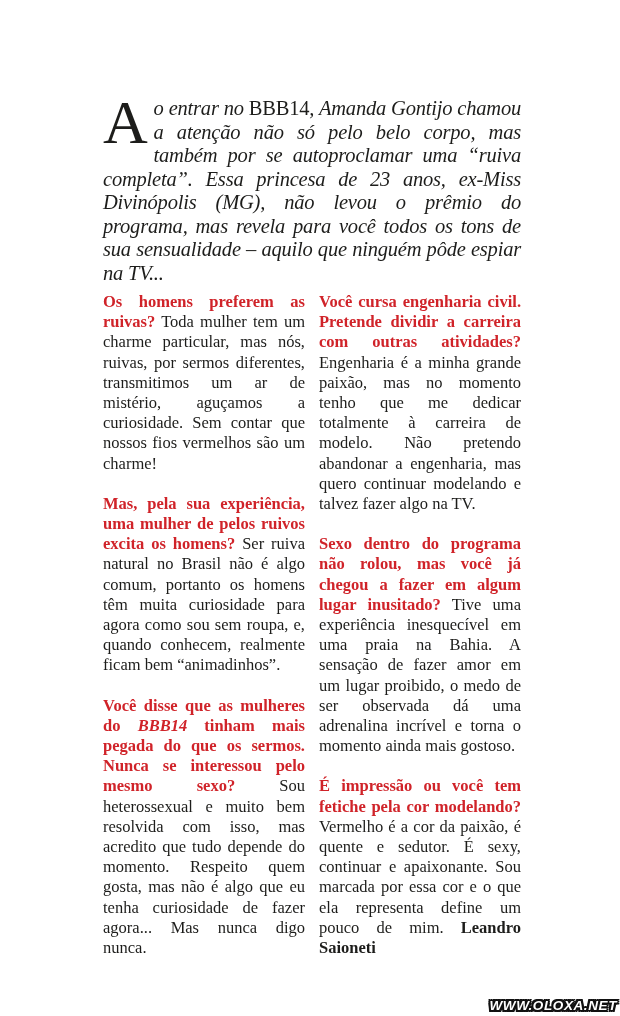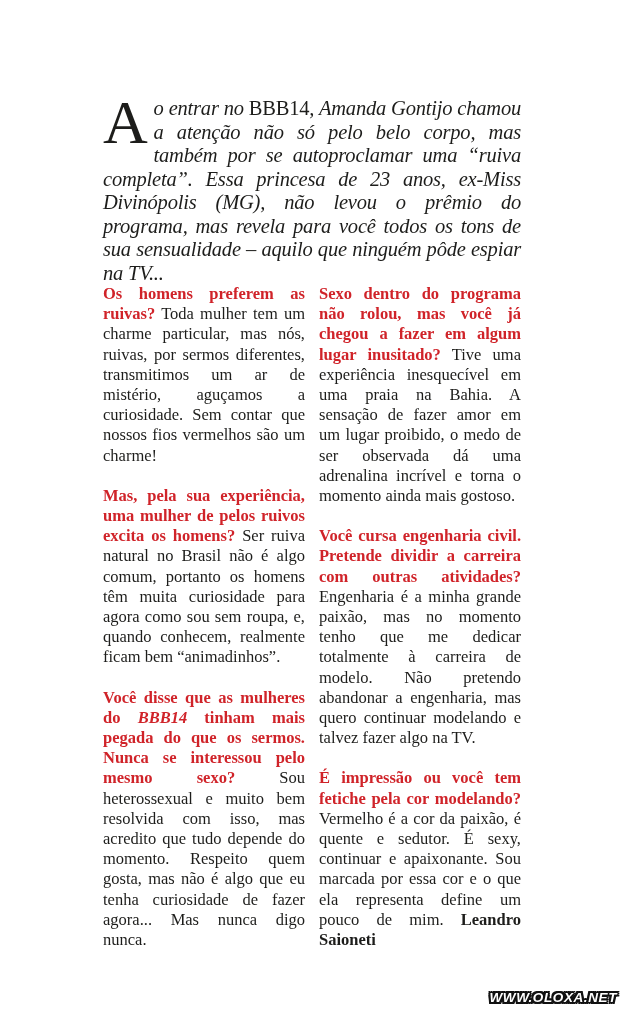--- a/index.html
+++ b/index.html
@@ -31,21 +31,21 @@
     font-size:62px;
     line-height:46px;
     padding:2px 6px 0 0;
     color:#1d1d1b;
   }
   .upright { font-style:normal; }
 
   
   .cols {
     position:absolute;
-    left:103px; top:284px; width:418px;
+    left:103px; top:292px; width:418px;
     display:flex;
     gap:14px;
   }
   .col { width:202px; }
   .block {
     margin:0 0 20px 0;
     font-size:16.5px;
     line-height:20.2px;
     text-align:justify;
     color:#1d1d1b;
@@ -57,21 +57,21 @@
   .q-italic {
     color:#d02329;
     font-weight:bold;
     font-style:italic;
   }
   .byline { font-weight:bold; }
 
   
   .watermark {
     position:absolute;
-    right:3px; bottom:11px;
+    right:3px; bottom:3px;
     font-family:"Liberation Sans", sans-serif;
     font-weight:bold;
     font-style:italic;
     font-size:13.5px;
     letter-spacing:0.6px;
     color:#ffffff;
     white-space:nowrap;
     text-shadow:
       -2px -2px 0 #111, 2px -2px 0 #111,
       -2px  2px 0 #111, 2px  2px 0 #111,
@@ -100,26 +100,26 @@
         <span class="a">Ser ruiva natural no Brasil não é algo comum, portanto os homens têm muita curiosidade para agora como sou sem roupa, e, quando conhecem, realmente ficam bem “animadinhos”.</span>
       </p>
       <p class="block">
         <span class="q">Você disse que as mulheres do </span><span class="q-italic">BBB14</span><span class="q"> tinham mais pegada do que os sermos. Nunca se interessou pelo mesmo sexo?</span>
         <span class="a">Sou heterossexual e muito bem resolvida com isso, mas acredito que tudo depende do momento. Respeito quem gosta, mas não é algo que eu tenha curiosidade de fazer agora... Mas nunca digo nunca.</span>
       </p>
     </div>
 
     <div class="col">
       <p class="block">
+        <span class="q">Você cursa engenharia civil. Pretende dividir a carreira com outras atividades?</span>
+        <span class="a">Engenharia é a minha grande paixão, mas no momento tenho que me dedicar totalmente à carreira de modelo. Não pretendo abandonar a engenharia, mas quero continuar modelando e talvez fazer algo na TV.</span>
+      </p>
+      <p class="block">
         <span class="q">Sexo dentro do programa não rolou, mas você já chegou a fazer em algum lugar inusitado?</span>
         <span class="a">Tive uma experiência inesquecível em uma praia na Bahia. A sensação de fazer amor em um lugar proibido, o medo de ser observada dá uma adrenalina incrível e torna o momento ainda mais gostoso.</span>
-      </p>
-      <p class="block">
-        <span class="q">Você cursa engenharia civil. Pretende dividir a carreira com outras atividades?</span>
-        <span class="a">Engenharia é a minha grande paixão, mas no momento tenho que me dedicar totalmente à carreira de modelo. Não pretendo abandonar a engenharia, mas quero continuar modelando e talvez fazer algo na TV.</span>
       </p>
       <p class="block">
         <span class="q">É impressão ou você tem fetiche pela cor modelando?</span>
         <span class="a">Vermelho é a cor da paixão, é quente e sedutor. É sexy, continuar e apaixonante. Sou marcada por essa cor e o que ela representa define um pouco de mim.</span>
         <span class="byline">Leandro Saioneti</span>
       </p>
     </div>
 
   </div>
 

